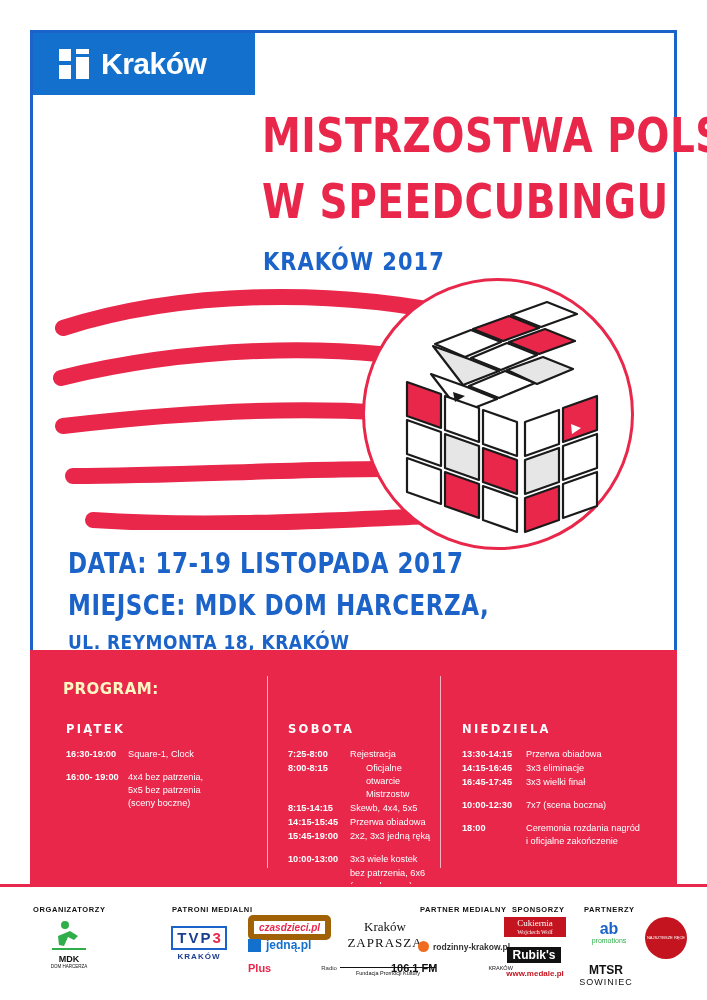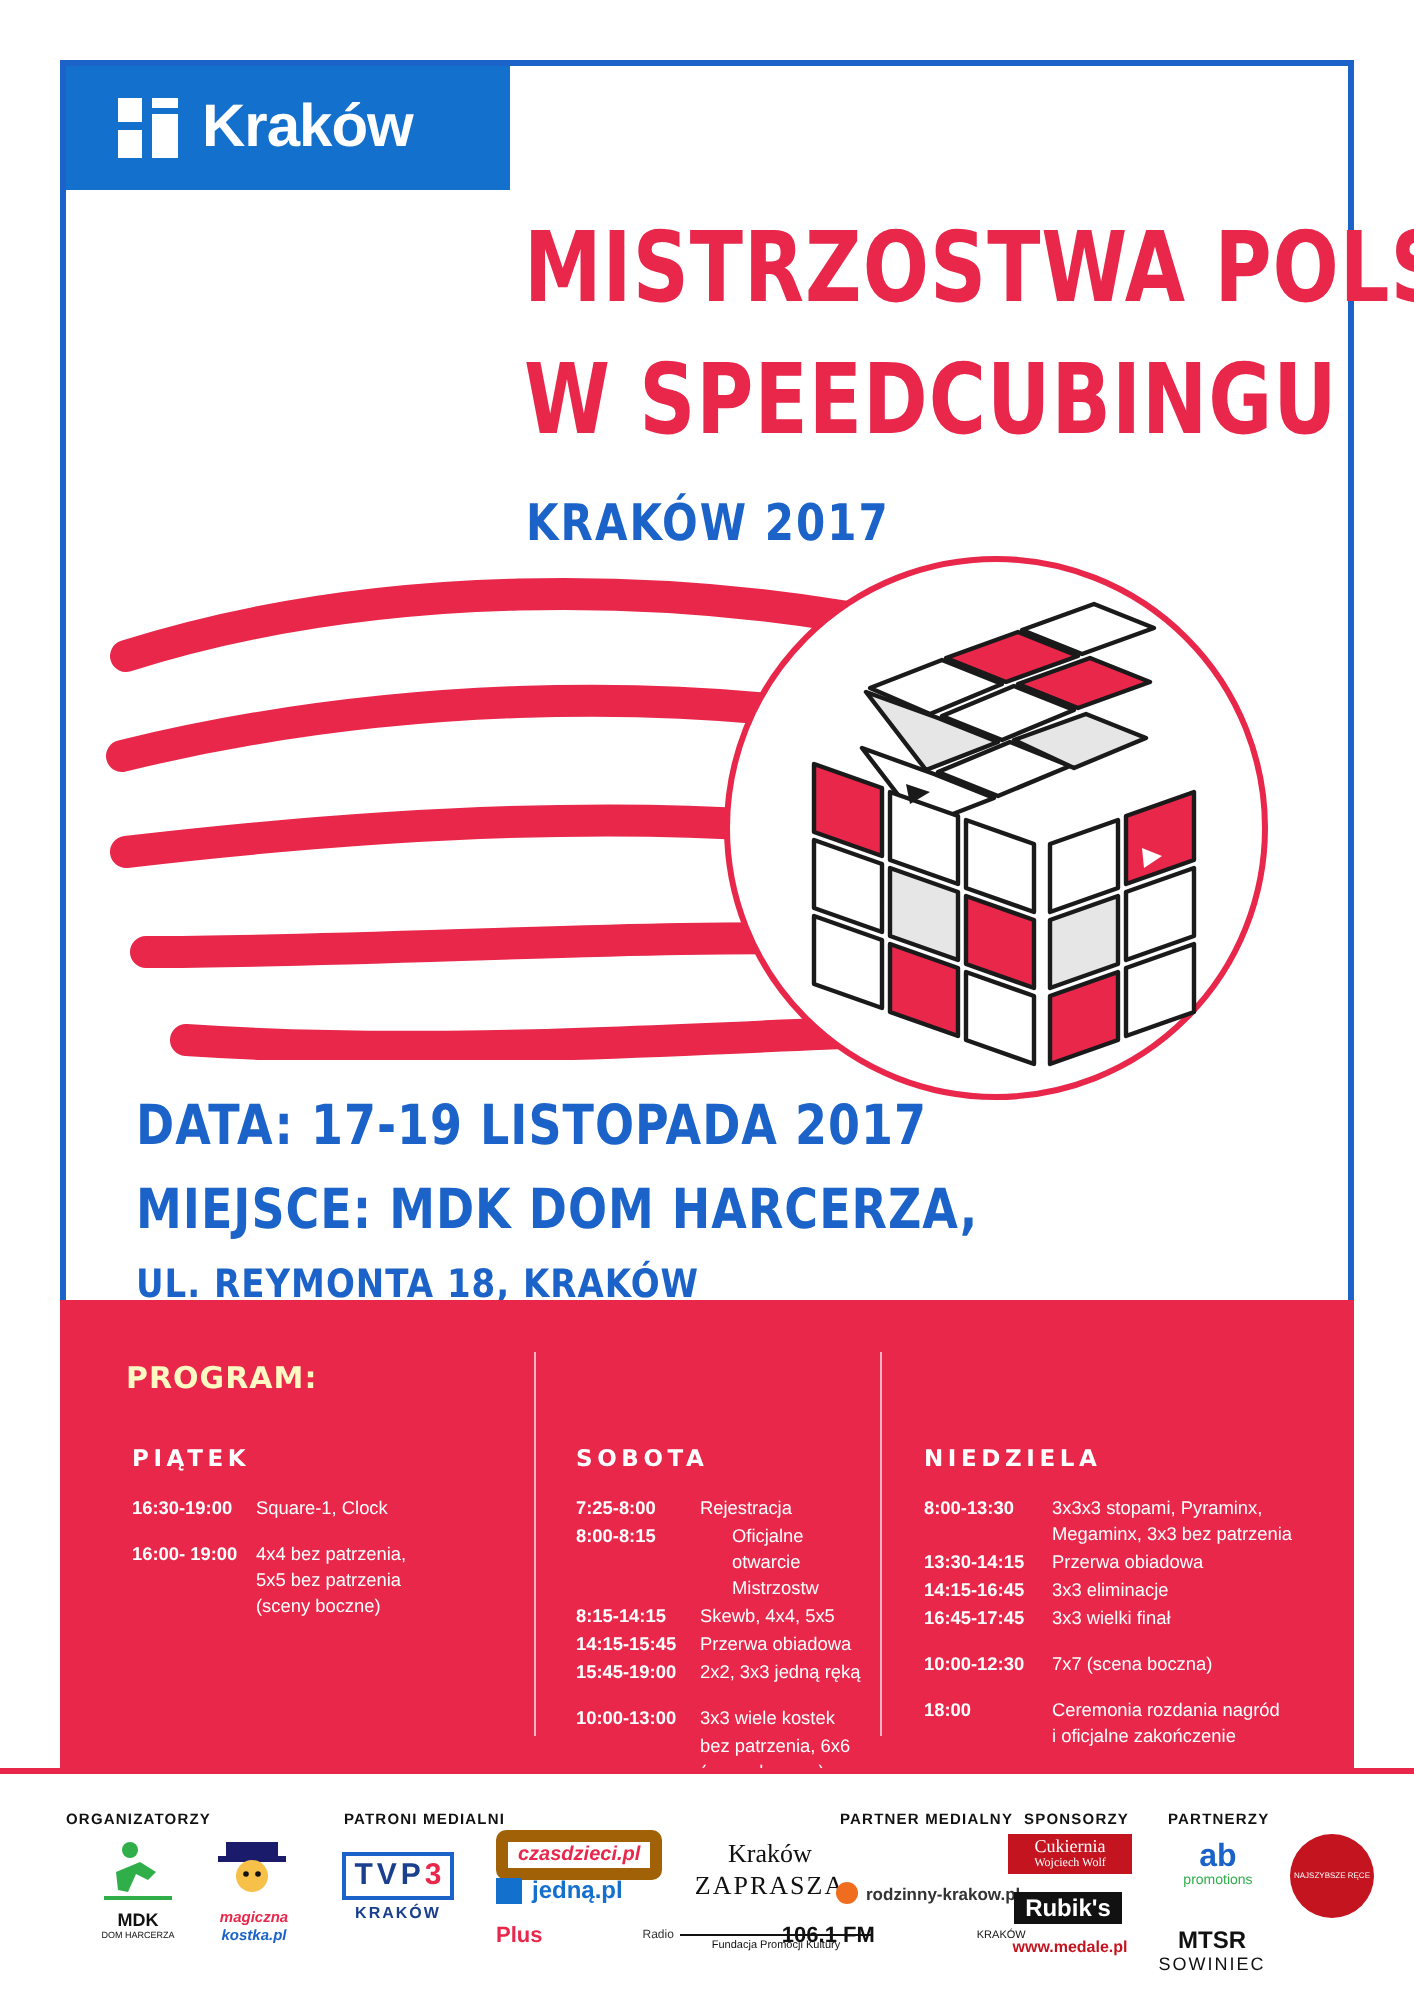--- a/index.html
+++ b/index.html
@@ -283,25 +283,20 @@
 bez patrzenia, 6x6
 (sceny boczne)</div>
           </div>
         </div>
     </div>
 
     <div class="col col3" style="left:432px; top:72px; width:200px;">
       <div class="col-head">NIEDZIELA</div>
       <div id="c2">
           <div class="row">
-            <div class="t">8:00-13:30</div>
-            <div class="d" style="white-space: pre-line;">3x3x3 stopami, Pyraminx,
-Megaminx, 3x3 bez patrzenia</div>
-          </div>
-          <div class="row">
             <div class="t">13:30-14:15</div>
             <div class="d" style="white-space: pre-line;">Przerwa obiadowa</div>
           </div>
           <div class="row">
             <div class="t">14:15-16:45</div>
             <div class="d" style="white-space: pre-line;">3x3 eliminacje</div>
           </div>
           <div class="row">
             <div class="t">16:45-17:45</div>
             <div class="d" style="white-space: pre-line;">3x3 wielki finał</div>
@@ -333,31 +328,20 @@
     <div class="flogo" style="left:40px; top:27px; width:58px; text-align:center;">
       <svg width="34" height="30" viewBox="0 0 34 30">
         <circle cx="13" cy="5" r="4" fill="#2fae4a"></circle>
         <path d="M6 16 L18 11 L26 16 L22 20 L16 17 L12 26 L7 25 Z" fill="#2fae4a"></path>
         <rect x="0" y="28" width="34" height="2" fill="#2fae4a"></rect>
       </svg>
       <div style="font-size:9px;font-weight:bold;color:#111;">MDK</div>
       <div style="font-size:4.5px;color:#111;">DOM HARCERZA</div>
     </div>
 
-    <div class="flogo" style="left:92px; top:26px; width:70px; text-align:center;">
-      <svg width="46" height="30" viewBox="0 0 46 30">
-        <rect x="9" y="2" width="26" height="7" fill="#1b1b6b"></rect>
-        <rect x="5" y="9" width="34" height="3" fill="#1b1b6b"></rect>
-        <circle cx="22" cy="19" r="8" fill="#f6c049"></circle>
-        <circle cx="19" cy="18" r="1.4" fill="#111"></circle>
-        <circle cx="25" cy="18" r="1.4" fill="#111"></circle>
-      </svg>
-      <div style="font-size:7.5px;font-weight:bold;color:#e8274b;font-style:italic;">magiczna</div>
-      <div style="font-size:7.5px;font-weight:bold;color:#1b63c8;font-style:italic;">kostka.pl</div>
-    </div>
 
     <div class="flogo" style="left:168px; top:33px; width:62px; text-align:center;">
       <div style="display:inline-block;border:2px solid #1b63c8;padding:1px 4px;">
         <span style="font-size:15px;font-weight:bold;color:#1b3f8f;letter-spacing:2px;">TVP</span><span style="font-size:15px;font-weight:bold;color:#e8274b;">3</span>
       </div>
       <div style="font-size:8px;font-weight:bold;color:#1b3f8f;letter-spacing:1px;margin-top:2px;">KRAKÓW</div>
     </div>
 
     <div class="flogo" style="left:248px; top:22px;">
       <div style="display:inline-block;border:6px solid #a16207;border-radius:5px;padding:1px 5px;font-size:10px;font-weight:bold;color:#e8274b;font-style:italic;">czasdzieci.pl</div>

